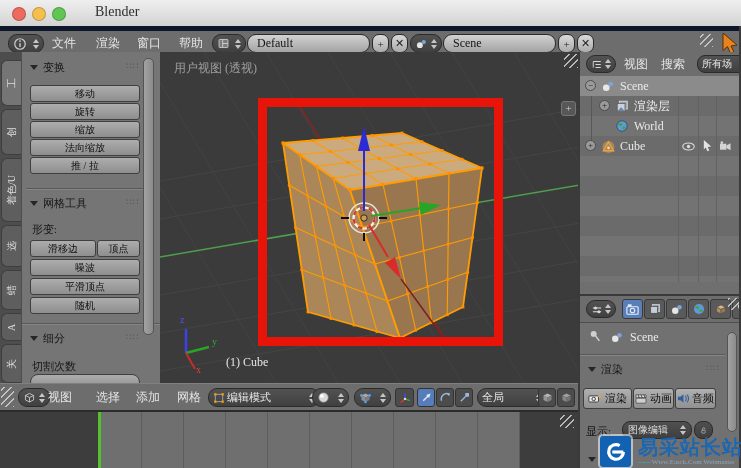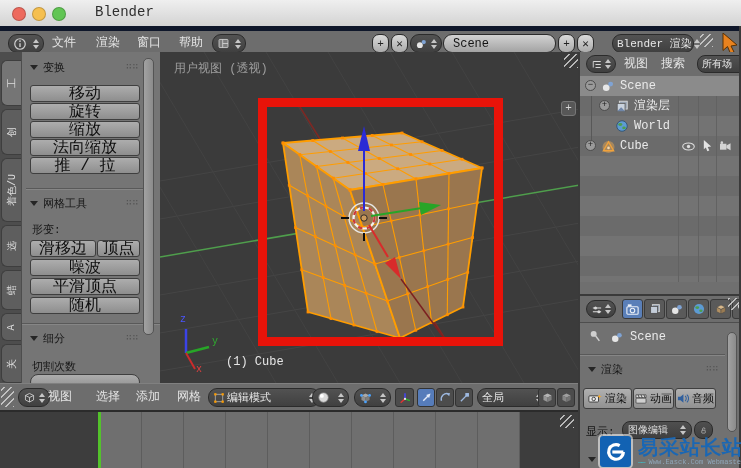--- a/index.html
+++ b/index.html
@@ -1,17 +1,17 @@
 <!DOCTYPE html>
 <html><head>
 <meta charset="utf-8">
 <style>
   html,body{margin:0;padding:0;background:#2b2b2b}
   #page{position:relative;width:741px;height:468px;overflow:hidden;
-        font-family:Liberation Mono, monospace;
+        font-family:Liberation Serif, serif;
         -webkit-font-smoothing:antialiased;background:#555}
   
   #titlebar{position:absolute;left:0;top:0;width:741px;height:26px;
     background:linear-gradient(#efefef,#d3d3d3);border-bottom:1px solid #8f8f8f}
   .tl{position:absolute;top:7px;width:12px;height:12px;border-radius:50%;border:1px solid rgba(0,0,0,.2)}
   #wtitle{position:absolute;left:95px;top:4px;font-size:14px;color:#2e2e2e}
   
   .bar{position:absolute;background:#6d6d6d;border-top:5px solid #0f172a;border-bottom:1px solid #3c3c3c}
   .menu{position:absolute;top:0;font-size:12px;color:#e4e4e4;line-height:25px;cursor:default}
   .wdg{position:absolute;top:3px;height:19px;background:linear-gradient(#525252,#404040);
@@ -33,21 +33,21 @@
   .vtab{position:absolute;left:1px;width:20px;background:#5e5e5e;border:1px solid #3e3e3e;border-right:none;
         border-radius:6px 0 0 6px;box-sizing:border-box;display:flex;align-items:center;justify-content:center}
   .vtab.active{background:#757575}
   .vtab span{transform:rotate(-90deg);white-space:nowrap;font-size:10px;color:#dedede}
   
   #toolshelf{position:absolute;left:22px;top:52px;width:138px;height:331px;background:#757575;overflow:hidden}
   .phdr{position:absolute;font-size:11px;color:#161616;display:flex;align-items:center;gap:5px}
   .tri{width:0;height:0;border-left:4px solid transparent;border-right:4px solid transparent;border-top:5px solid #252525}
   .grip{position:absolute;font-size:9px;color:#535353;letter-spacing:1px}
   .tbtn{position:absolute;height:17px;background:linear-gradient(#adadad,#8e8e8e);border:1px solid #3f3f3f;
-        border-radius:3px;box-sizing:border-box;color:#0e0e0e;font-size:16px;display:flex;align-items:center;
+        border-radius:3px;box-sizing:border-box;color:#0e0e0e;font-size:10px;display:flex;align-items:center;
         justify-content:center;white-space:nowrap;overflow:hidden}
   .sep{position:absolute;height:1px;background:#595959;box-shadow:0 1px 0 #868686}
   .vscroll{position:absolute;width:11px;border-radius:5px;background:linear-gradient(90deg,#a2a2a2,#8b8b8b);border:1px solid #545454;box-sizing:border-box}
   
   #viewport{position:absolute;left:160px;top:52px;width:420px;height:331px;background:#3b3b3b;overflow:hidden}
   #vplabel{position:absolute;left:14px;top:8px;font-size:12px;color:#9d9d9d}
   #objinfo{position:absolute;left:66px;top:303px;font-size:12px;color:#e6e6e6}
   .axlab{position:absolute;font-size:10px}
   #annot{position:absolute;left:98px;top:46px;width:245px;height:248px;border:9px solid #e81309;box-sizing:border-box}
   #plusbtn{position:absolute;left:401px;top:49px;width:15px;height:15px;background:#575757;border:1px solid #767676;
@@ -131,44 +131,38 @@
       <svg width="13" height="13" viewBox="0 0 16 16">
         <rect x="2.5" y="3" width="11" height="10" rx="1" fill="#7d7d7d" stroke="#d8d8d8"></rect>
         <line x1="7" y1="3" x2="7" y2="13" stroke="#d8d8d8"></line>
           <line x1="7" y1="8" x2="13.5" y2="8" stroke="#d8d8d8"></line>
       </svg>
       <span class="updn">
           <b class="u"></b>
           <b class="d"></b>
         </span>
     </div>
+    <div class="field" style="left:247px;width:123px">Default</div>
     <div class="sqbtn" style="left:372px">+</div>
     <div class="sqbtn" style="left:391px">✕</div>
 
     <div class="wdg" style="left:410px;width:32px">
       <svg width="13" height="13" viewBox="0 0 16 16">
         <circle cx="6" cy="10" r="3.6" fill="#e6e6e6"></circle>
           <circle cx="10.8" cy="6.2" r="2.6" fill="#7fa3d4"></circle>
       </svg>
       <span class="updn">
           <b class="u"></b>
           <b class="d"></b>
         </span>
     </div>
     <div class="field" style="left:443px;width:113px">Scene</div>
     <div class="sqbtn" style="left:558px">+</div>
     <div class="sqbtn" style="left:577px">✕</div>
 
-    <div class="wdg" style="left:612px;width:82px">
-      <span class="wlabel">Blender 渲染</span>
-      <span class="updn">
-          <b class="u"></b>
-          <b class="d"></b>
-        </span>
-    </div>
     <div class="diag" style="left:700px;top:3px;width:13px;height:13px"></div>
     <svg width="16" height="21" viewBox="0 0 16 21" style="position:absolute;left:722px;top:2px">
       <polygon points="1,0 15,12 9,13 12,19 8.5,20.5 5.5,13.5 1,17.5" fill="#e8821e" stroke="#5a3000" stroke-width="1"></polygon>
     </svg>
   </div>
 
   <div id="tabstrip">
     <div class="vtab active" style="top:8px;height:46px">
         <span>工</span>
       </div>

